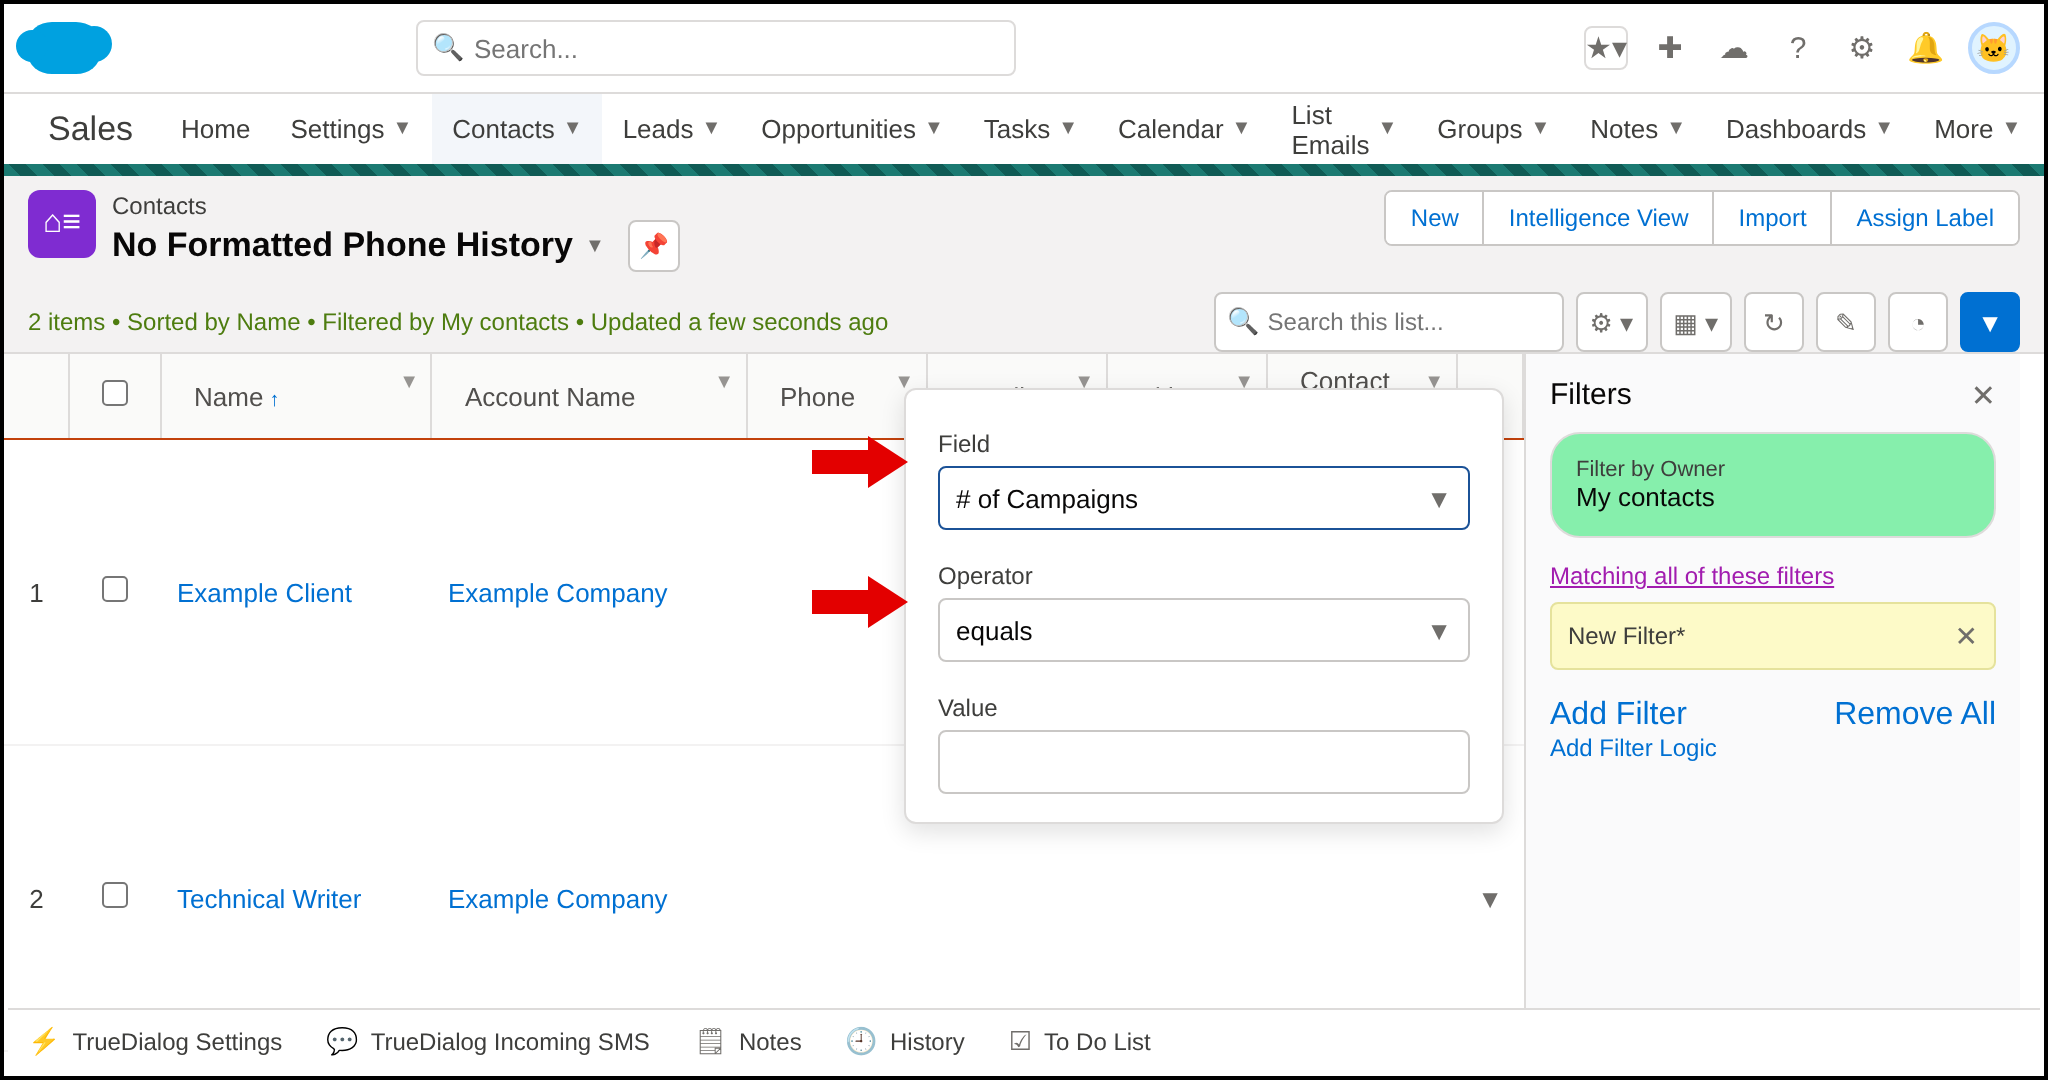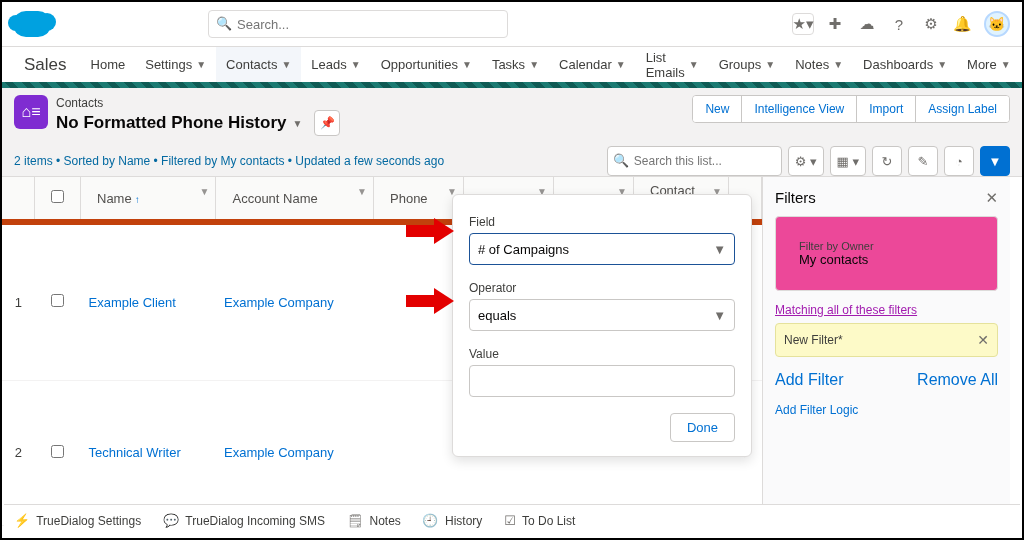--- a/index.html
+++ b/index.html
@@ -29,51 +29,51 @@
   .page-wrap{background:#f3f2f2;padding:10px 12px 0;}
   .list-header{display:flex;align-items:flex-start;}
   .obj-icon{width:34px;height:34px;border-radius:6px;background:#7f2cd1;display:flex;align-items:center;justify-content:center;color:#fff;font-size:16px;margin-right:8px;}
   .lh-text small{font-size:12px;color:#3e3e3c;}
   .lh-title{font-size:17px;font-weight:700;display:flex;align-items:center;gap:6px;}
   .pin-btn{width:26px;height:26px;border:1px solid #c9c7c5;border-radius:4px;background:#fff;display:inline-flex;align-items:center;justify-content:center;font-size:12px;color:#706e6b;margin-left:6px;}
   .header-buttons{margin-left:auto;display:flex;border:1px solid #c9c7c5;border-radius:4px;overflow:hidden;background:#fff;}
   .header-buttons button{background:#fff;border:none;border-left:1px solid #c9c7c5;padding:6px 12px;color:#0070d2;font-size:12px;cursor:pointer;}
   .header-buttons button:first-child{border-left:none;}
   .subinfo-row{display:flex;align-items:center;margin-top:10px;}
-  .subinfo{font-size:12px;color:#0369a1;}
+  .subinfo{font-size:12px;color:#4d7c0f;}
   .list-controls{margin-left:auto;display:flex;gap:6px;align-items:center;}
   .list-search{position:relative;}
   .list-search input{height:30px;width:175px;border:1px solid #c9c7c5;border-radius:4px;padding:0 8px 0 26px;font-size:12px;}
   .list-search .sicon{position:absolute;left:7px;top:7px;color:#706e6b;}
   .ctrl-btn{height:30px;min-width:30px;border:1px solid #c9c7c5;border-radius:4px;background:#fff;display:inline-flex;align-items:center;justify-content:center;color:#706e6b;font-size:13px;padding:0 6px;}
   .ctrl-btn.filter{background:#0070d2;color:#fff;border-color:#0070d2;}
   
   .table-area{display:flex;background:#fff;border-top:1px solid #dddbda;height:350px;position:relative;}
   table{border-collapse:collapse;width:760px;font-size:13px;}
-  th{background:#fafaf9;border-bottom:6px solid #c2410c;border-right:1px solid #dddbda;padding:6px 16px;text-align:left;font-weight:400;color:#514f4d;position:relative;height:30px;}
+  th{background:#fafaf9;border-bottom:1px solid #c2410c;border-right:1px solid #dddbda;padding:6px 16px;text-align:left;font-weight:400;color:#514f4d;position:relative;height:30px;}
   th .sort-up{color:#0070d2;font-size:10px;margin-left:3px;}
   th .hchev{position:absolute;right:6px;top:9px;color:#969492;font-size:10px;}
   td{border-bottom:1px solid #f3f2f2;padding:5px 8px;height:26px;}
   td a{color:#0070d2;text-decoration:none;}
   .rownum{width:30px;text-align:center;color:#3e3e3c;}
   .cbcell{width:30px;text-align:center;}
   input[type=checkbox]{width:13px;height:13px;}
   
   .filter-panel{width:248px;border-left:1px solid #dddbda;background:#fafafb;padding:12px;position:relative;}
   .fp-title{font-size:15px;font-weight:400;color:#080707;margin-bottom:10px;}
   .fp-close{position:absolute;right:12px;top:12px;color:#706e6b;font-size:15px;cursor:pointer;}
-  .owner-card{border:1px solid #dddbda;border-radius:4px;background:#ec4899;padding:23px;margin-bottom:12px;}
+  .owner-card{border:1px solid #dddbda;border-radius:15px;background:#86efac;padding:12px;margin-bottom:12px;}
   .owner-card .lab{font-size:11px;color:#3e3e3c;}
   .owner-card .val{font-size:13px;color:#080707;}
   .match-lbl{font-size:12px;color:#a21caf;margin-bottom:6px;text-decoration:underline;}
   .new-filter{background:#fdfac8;border:1px solid #e5e29c;border-radius:4px;padding:8px;font-size:12px;color:#3e3e3c;display:flex;justify-content:space-between;align-items:center;margin-bottom:14px;}
   .new-filter .x{color:#706e6b;font-size:14px;cursor:pointer;}
   .fp-links{display:flex;justify-content:space-between;font-size:16px;}
   .fp-links a{color:#0070d2;text-decoration:none;}
-  .fp-logic{margin-top:14px;font-size:12px;}
+  .fp-logic{font-size:12px;}
   .fp-logic a{color:#0070d2;text-decoration:none;}
   
   .field-editor{position:absolute;left:450px;top:192px;width:300px;background:#fff;border:1px solid #dddbda;border-radius:6px;box-shadow:0 4px 12px rgba(0,0,0,.12);padding:14px 16px;z-index:20;}
   .fe-label{font-size:12px;color:#3e3e3c;margin:6px 0 4px;}
   .fe-select{height:32px;width:100%;border:1px solid #1b5297;border-radius:4px;padding:0 8px;display:flex;align-items:center;justify-content:space-between;font-size:13px;color:#080707;background:#fff;}
   .fe-select.plain{border-color:#c9c7c5;}
   .fe-input{height:32px;width:100%;border:1px solid #c9c7c5;border-radius:4px;padding:0 8px;font-size:13px;}
   .fe-done{margin-top:16px;text-align:right;}
   .fe-done button{border:1px solid #c9c7c5;background:#fff;border-radius:4px;padding:6px 16px;font-size:13px;color:#0070d2;cursor:pointer;}
   
@@ -260,21 +260,20 @@
     <span># of Campaigns</span>
     <span style="color:#706e6b">▼</span>
   </div>
   <div class="fe-label" style="margin-top:16px">Operator</div>
   <div class="fe-select plain">
     <span>equals</span>
     <span style="color:#706e6b">▼</span>
   </div>
   <div class="fe-label" style="margin-top:16px">Value</div>
   <input class="fe-input" value="" style="">
-  <div class="fe-done"><button>Done</button></div>
 </div>
 
 <div class="arrow" style="left:404px;top:218px">
     <div class="shaft"></div>
     <div class="head"></div>
   </div>
 <div class="arrow" style="left:404px;top:288px">
     <div class="shaft"></div>
     <div class="head"></div>
   </div>

